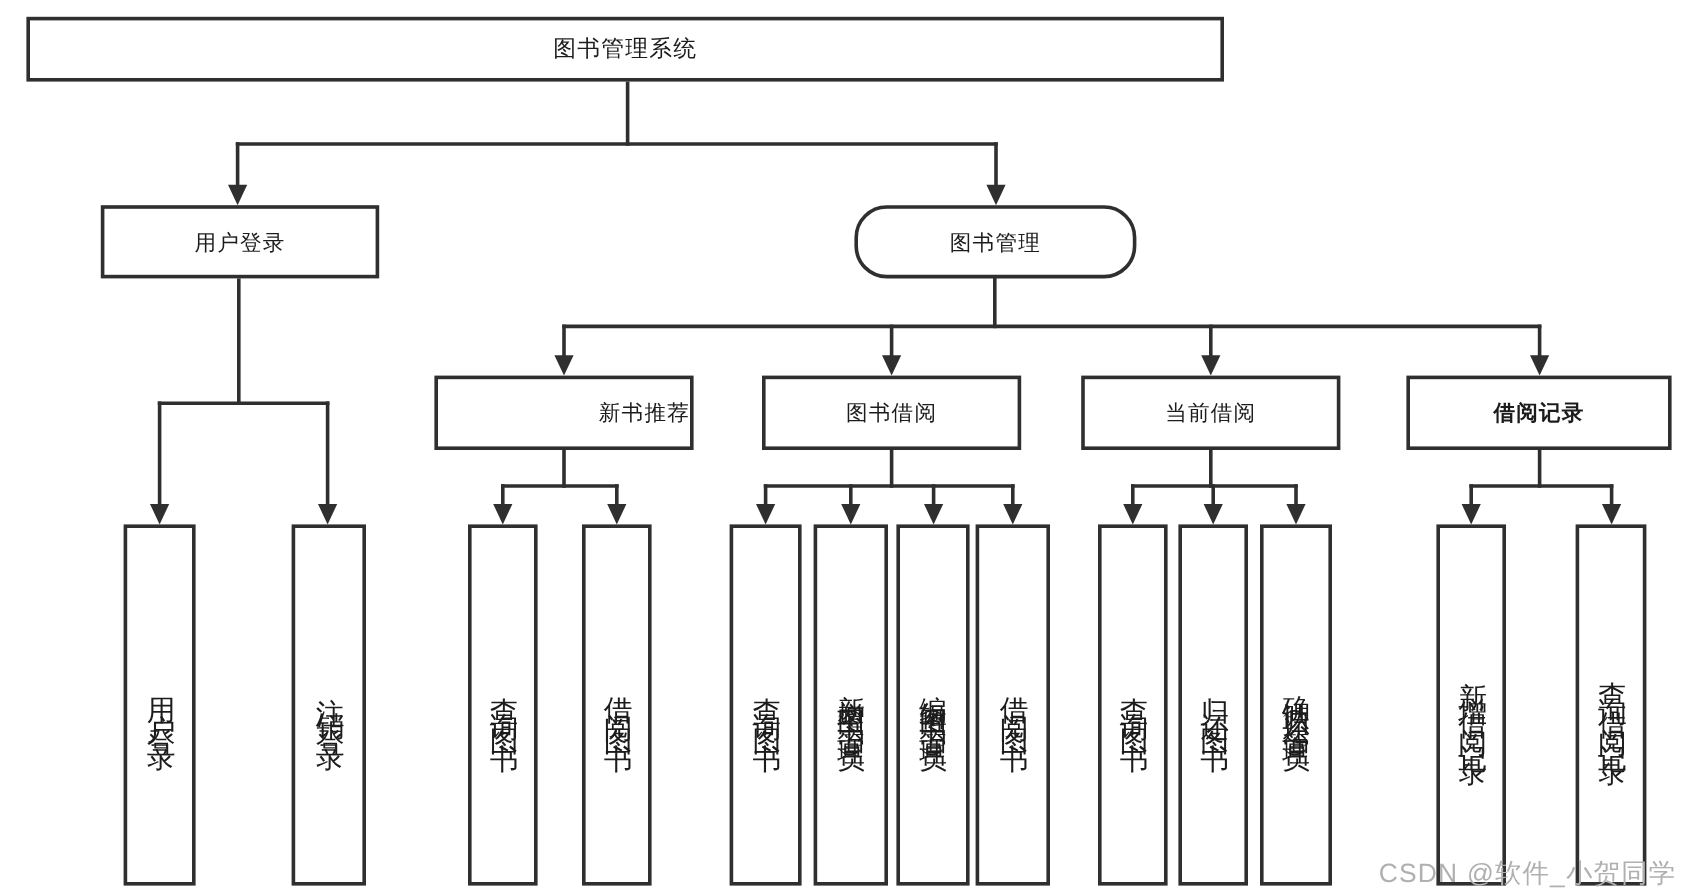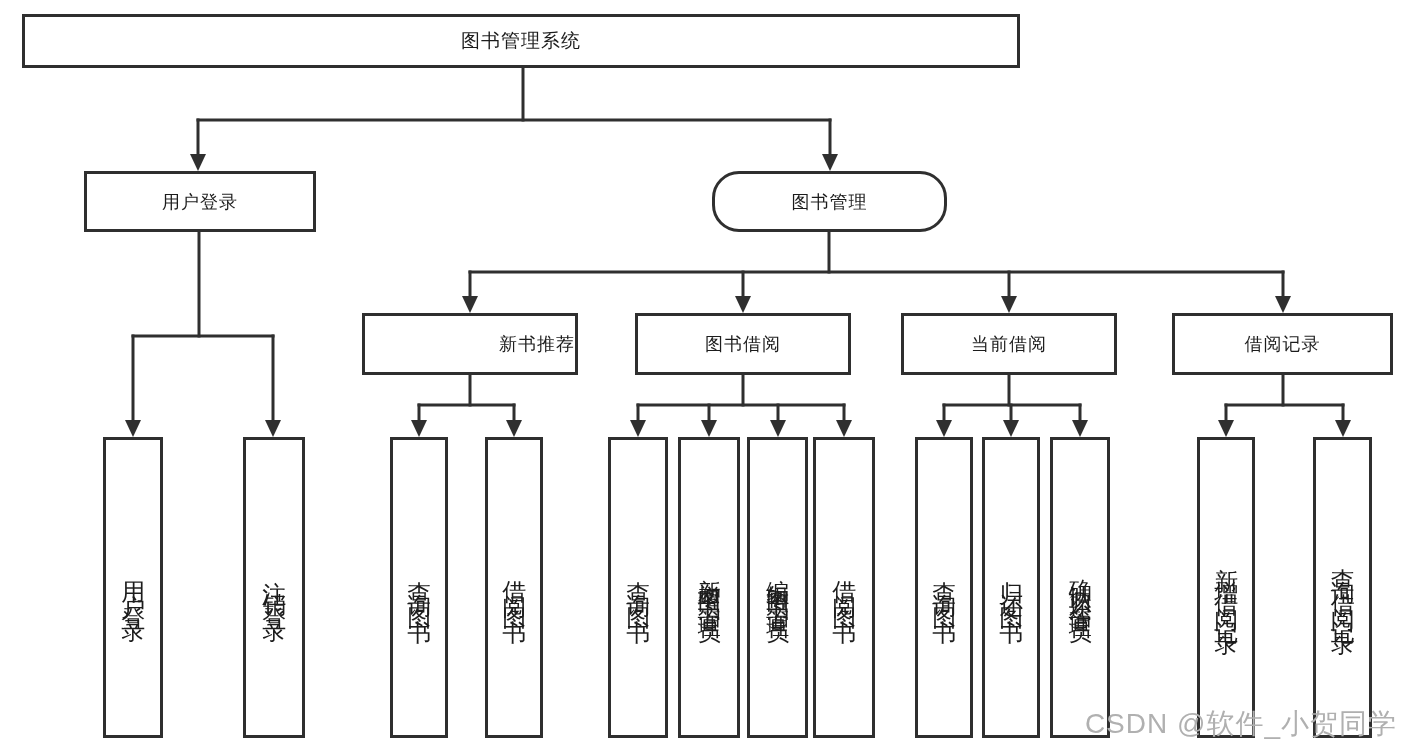--- a/index.html
+++ b/index.html
@@ -36,21 +36,21 @@
     font-size: 19px; letter-spacing: 1px;
   }
   .node-branch {
     font-size: 18px; letter-spacing: 1px;
   }
   .n-user-login      { left: 84px;   top: 171px; width: 232px; height: 61px; }
   .n-book-mgmt       { left: 712px;  top: 171px; width: 235px; height: 61px; border-radius: 27px; }
   .n-new-book        { left: 362px;  top: 313px; width: 216px; height: 62px; justify-content: flex-end; }
   .n-book-borrow     { left: 635px;  top: 313px; width: 216px; height: 62px; }
   .n-current-borrow  { left: 901px;  top: 313px; width: 216px; height: 62px; }
-  .n-borrow-records  { left: 1172px; top: 313px; width: 221px; height: 62px; }
+  .n-borrow-records  { left: 1172px; top: 313px; width: 221px; height: 62px; font-weight: bold; }
   .leaf {
     position: absolute;
     top: 437px;
     height: 301px;
     box-sizing: border-box;
     border: 3px solid #2f2f2f;
     background: #ffffff;
     display: flex;
     align-items: center;
     justify-content: center;
@@ -77,21 +77,21 @@
   .l-c4 { left: 813px;  width: 62px; }
   .l-d1 { left: 915px;  width: 58px; }
   .l-d2 { left: 982px;  width: 58px; }
   .l-d3 { left: 1050px; width: 60px; }
   .l-e1 { left: 1197px; width: 58px; }
   .l-e2 { left: 1313px; width: 59px; }
   .watermark {
     position: absolute;
     right: 8px;
     bottom: 4px;
-    font-size: 28px;
+    font-size: 22px;
     letter-spacing: 1px;
     color: #b0b0b0;
     z-index: 5;
   }
 </style>
 </head>
 <body>
 
 <div class="canvas">
 

